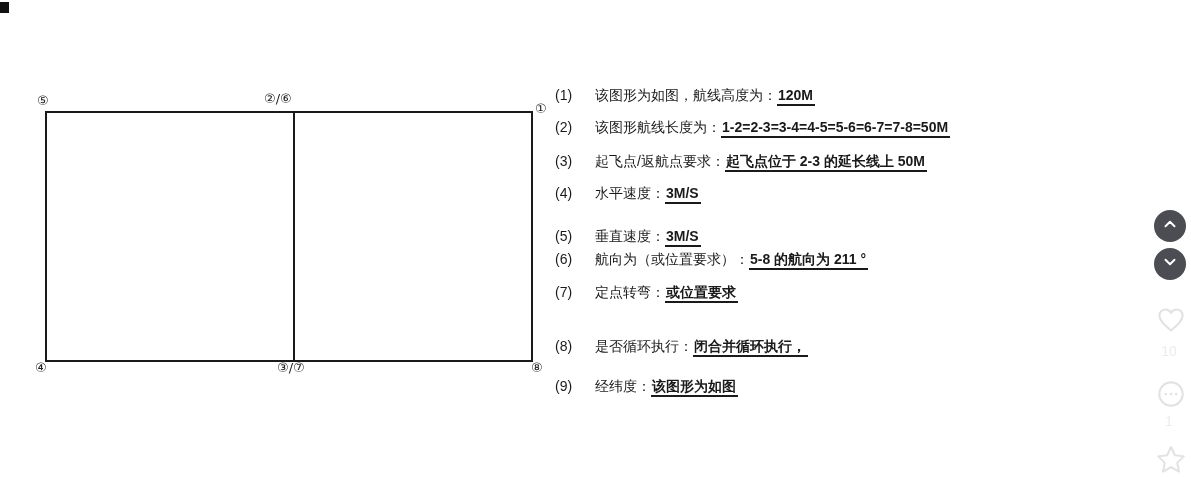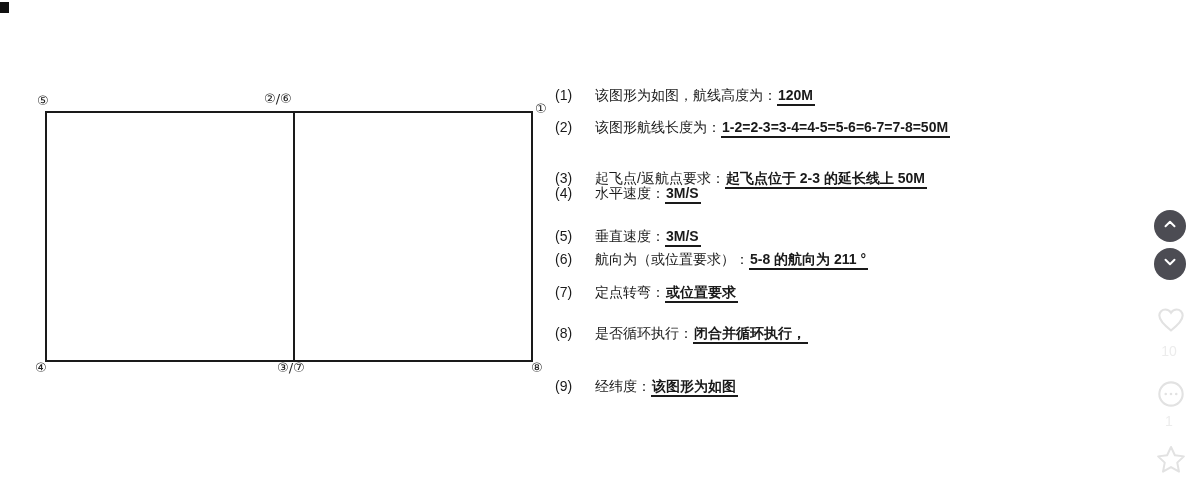--- a/index.html
+++ b/index.html
@@ -58,36 +58,36 @@
   <span class="vertex v-bc">③/⑦</span>
   <span class="vertex v-br">⑧</span>
 
   <div class="list">
     <div class="row" style="top:83px">
       <span class="num">(1)</span><span class="label">该图形为如图，航线高度为：</span><span class="value">120M</span>
     </div>
     <div class="row" style="top:115px">
       <span class="num">(2)</span><span class="label">该图形航线长度为：</span><span class="value">1-2=2-3=3-4=4-5=5-6=6-7=7-8=50M</span>
     </div>
-    <div class="row" style="top:166px">
+    <div class="row" style="top:149px">
       <span class="num">(3)</span><span class="label">起飞点/返航点要求：</span><span class="value">起飞点位于 2-3 的延长线上 50M</span>
     </div>
     <div class="row" style="top:181px">
       <span class="num">(4)</span><span class="label">水平速度：</span><span class="value">3M/S</span>
     </div>
     <div class="row" style="top:224px">
       <span class="num">(5)</span><span class="label">垂直速度：</span><span class="value">3M/S</span>
     </div>
     <div class="row" style="top:247px">
       <span class="num">(6)</span><span class="label">航向为（或位置要求）：</span><span class="value">5-8 的航向为 211 °</span>
     </div>
     <div class="row" style="top:280px">
       <span class="num">(7)</span><span class="label">定点转弯：</span><span class="value">或位置要求</span>
     </div>
-    <div class="row" style="top:321px">
+    <div class="row" style="top:334px">
       <span class="num">(8)</span><span class="label">是否循环执行：</span><span class="value">闭合并循环执行，</span>
     </div>
     <div class="row" style="top:374px">
       <span class="num">(9)</span><span class="label">经纬度：</span><span class="value">该图形为如图</span>
     </div>
   </div>
 
   <div class="rail">
 
     <div class="circle-btn btn-up">

